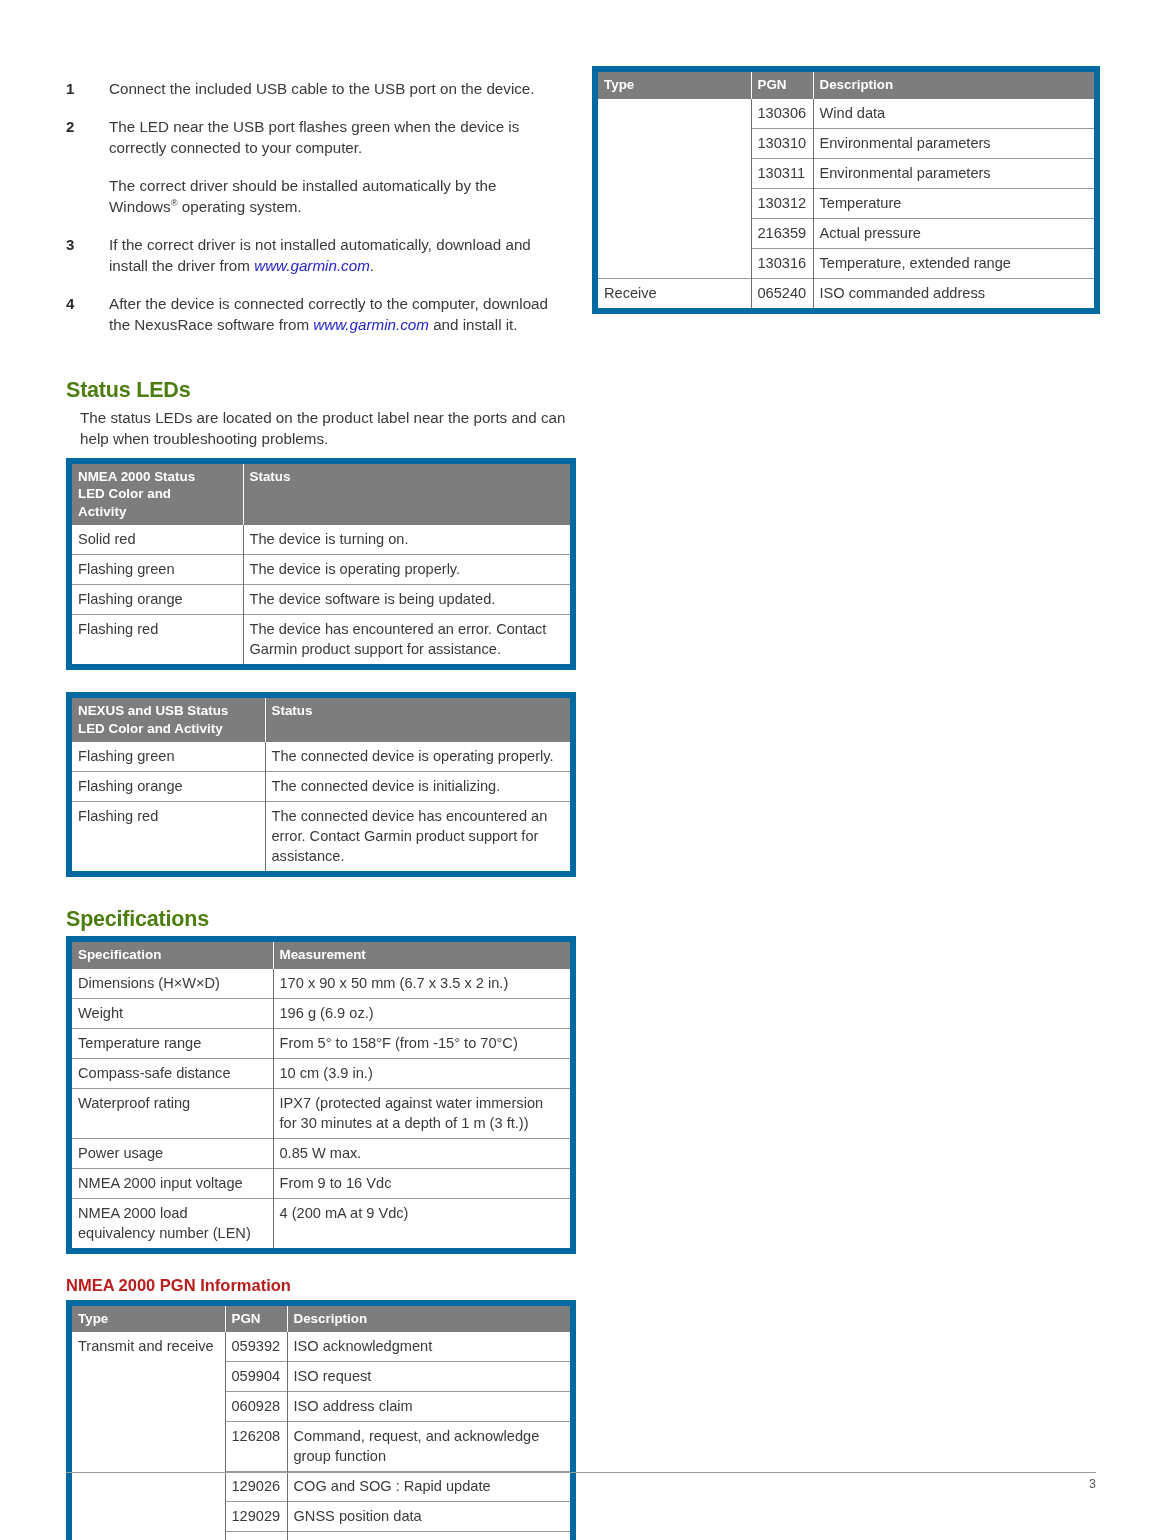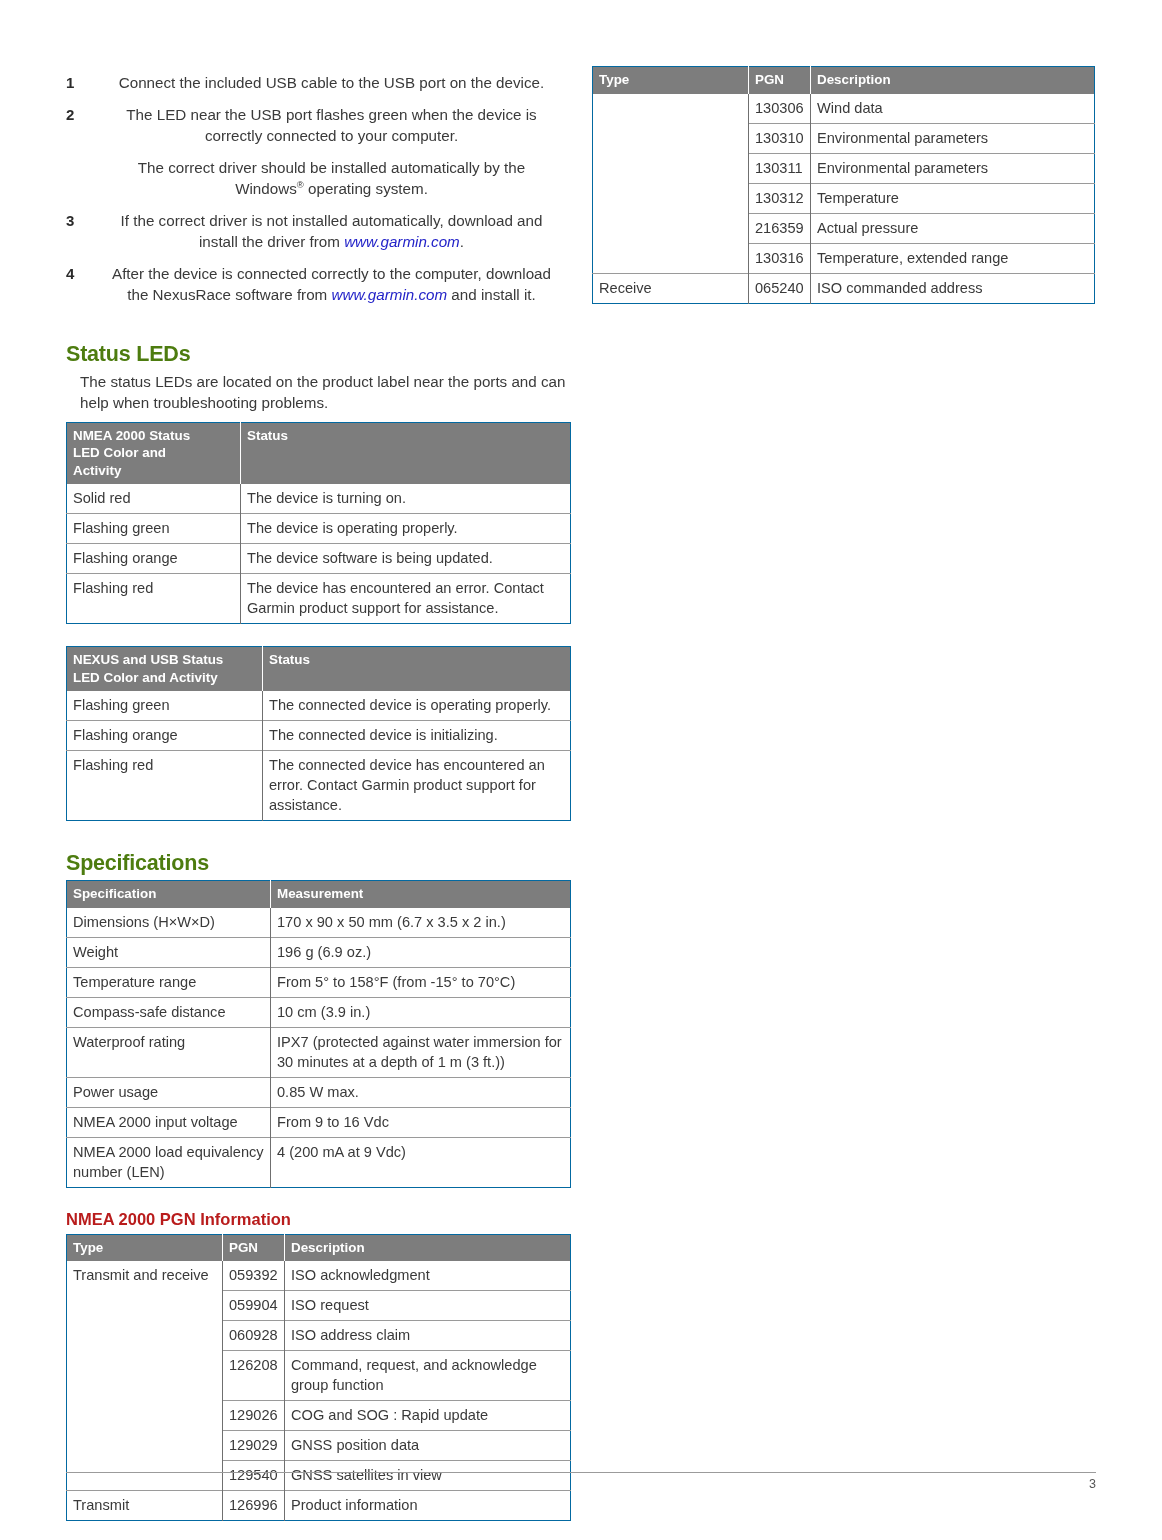--- a/index.html
+++ b/index.html
@@ -52,22 +52,21 @@
     font-size: 15px;
     line-height: 21.5px;
     color: #2b2b2b;
   }
   .step-body {
     font-size: 15.2px;
     line-height: 21.5px;
     color: #3a3a3a;
   }
   .step-body p {
-    margin: 10px;
-    text-align: center;
+    margin: 16px;
   }
   .step-note {
     margin-top: 9px !important;
   }
   a.ext-link, .ext-link {
     color: #2323c8;
     text-decoration: none;
     font-style: italic;
   }
   .sup {
@@ -95,21 +94,21 @@
     line-height: 21.5px;
     color: #3a3a3a;
     margin: 0 0 8px 14px;
   }
 
   
   table.doc {
     border-collapse: collapse;
     width: 100%;
     table-layout: fixed;
-    border: 1px solid #0369a1;
+    border: 6px solid #0369a1;
     background: #ffffff;
   }
   table.doc th {
     background: #7d7d7d;
     color: #ffffff;
     font-size: 13.4px;
     font-weight: bold;
     text-align: left;
     padding: 4px 6px 5px 6px;
     vertical-align: top;

